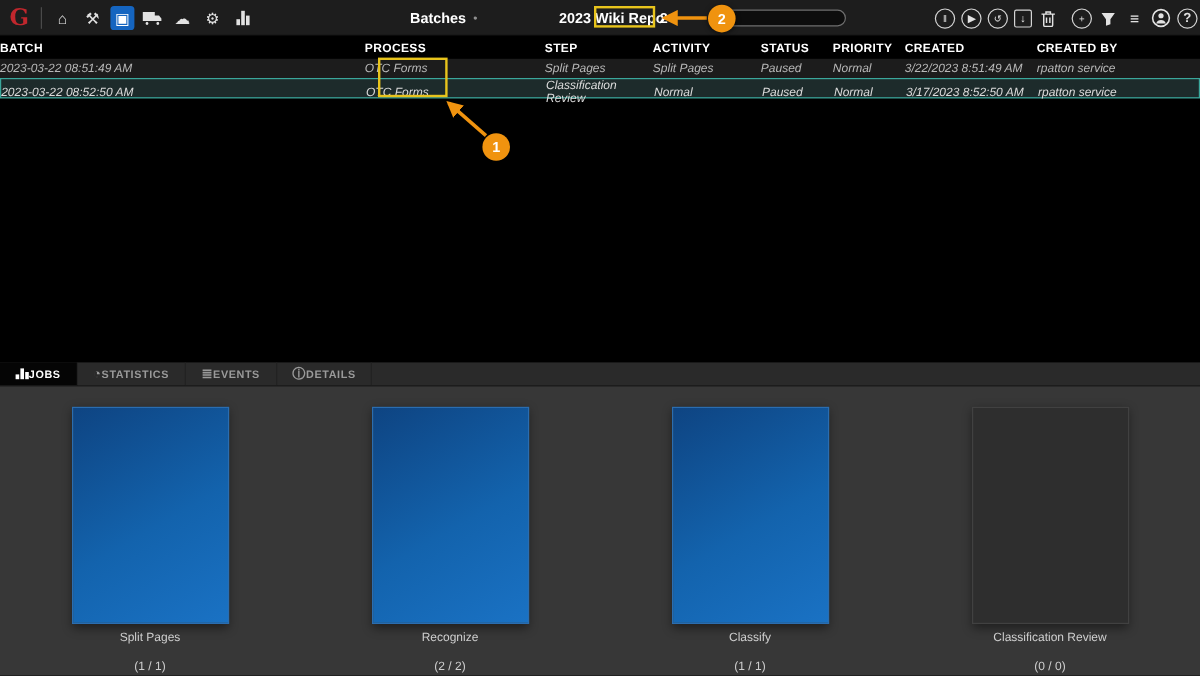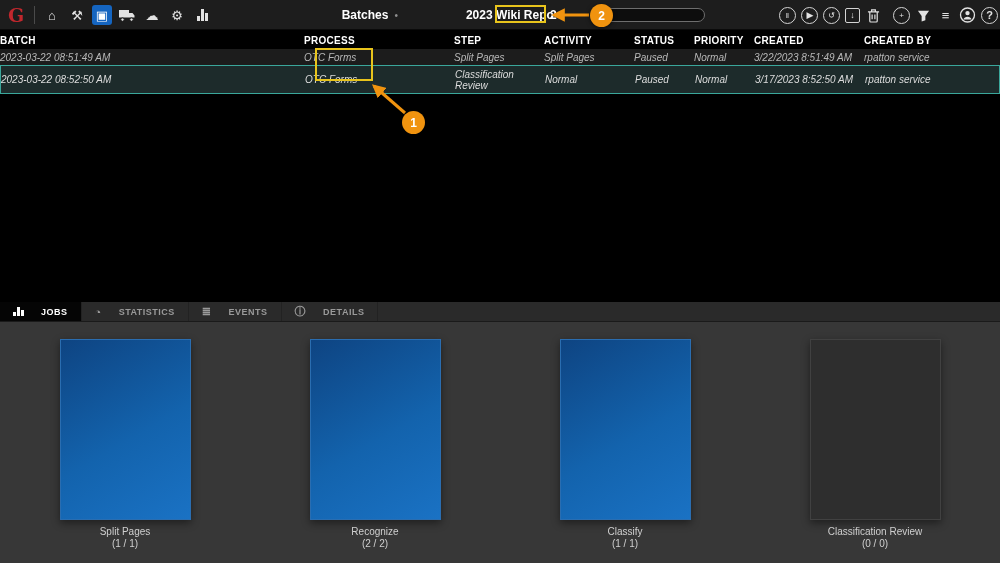--- a/index.html
+++ b/index.html
@@ -67,45 +67,45 @@
   .grid-row {
     position:absolute; left:0; width:1000px;
     display:grid; grid-template-columns:304px 150px 90px 90px 60px 60px 110px 1fr;
     align-items:center;
   }
   .table-header { top:32px; height:17px; background:#000; }
   .table-header span { font-size:10px; font-weight:bold; color:#fff; letter-spacing:.3px; }
   .row { font-size:10px; color:#b8b8b8; cursor:pointer;font-style:italic; }
   .row-1 { top:49px; height:16px; background:#1c1c1c; }
   .row-2 {
-    top:65px; height:29px; background:#1d2b2b;
+    top:65px; height:17px; background:#1d2b2b;
     border:1px solid #3aa79b; color:#dcdcdc;
   }
 
   
   .bottom { position:absolute; top:302px; left:0; width:1000px; height:261px; }
   .tabbar { height:20px; background:#2a2a2a; display:flex; border-bottom:1px solid #1a1a1a; }
   .tab {
-    display:flex; align-items:center; gap:17px; padding:0 13px;
+    display:flex; align-items:center; gap:0; padding:0 13px;
     font-size:9px; font-weight:bold; color:#9a9a9a; letter-spacing:.5px;
     border-right:1px solid #222; cursor:pointer;
   }
   .tab.active { background:#050505; color:#fff; }
   .tab .bars i { background:#fff; }
   .tab .bars { height:9px; }
   .tab .bars i:nth-child(1){height:4px;} .tab .bars i:nth-child(2){height:9px;} .tab .bars i:nth-child(3){height:6px;}
   .tab-icon { font-size:11px; }
 
   .jobs-area { height:241px; background:#373737; display:flex; }
   .job-cell { flex:1; display:flex; flex-direction:column; align-items:center; padding-top:17px; }
   .job-card { width:131px; height:181px; box-shadow:0 3px 8px rgba(0,0,0,.45); cursor:pointer; }
   .job-card.complete { background:linear-gradient(150deg,#0e4482 0%, #1363ad 55%, #1a72c4 100%); border:1px solid #2a6db0; }
   .job-card.pending { background:#2e2e2e; border:1px solid #414141; }
   .job-title { margin-top:6px; font-size:10px; color:#cfcfcf; text-align:center; }
-  .job-count { margin-top:1px; font-size:10px; color:#cfcfcf; text-align:center; }
+  .job-count { margin-top:13px; font-size:10px; color:#cfcfcf; text-align:center; }
 
   
   .hl-box { position:absolute; border:2px solid #e8c41c; background:transparent; z-index:40; pointer-events:none; }
   .hl-batches { left:495px; top:5px; width:51px; height:18px; }
   .hl-process { left:315px; top:48px; width:58px; height:33px; }
   .callout-overlay { position:absolute; inset:0; z-index:50; pointer-events:none; }
   .badge {
     position:absolute; width:23px; height:23px; border-radius:50%;
     background:#f0930f; color:#fff; font-size:12px; font-weight:bold;
     display:flex; align-items:center; justify-content:center;

